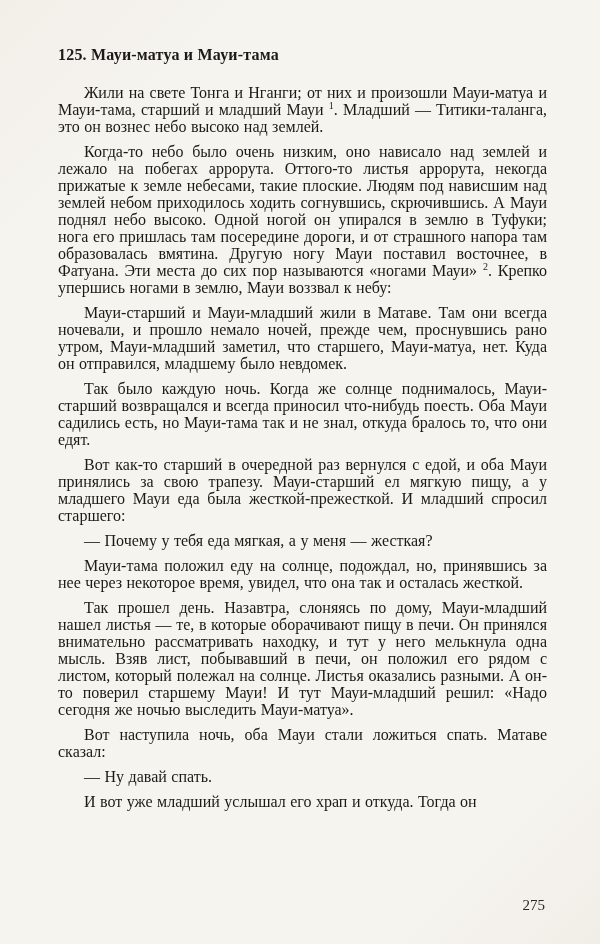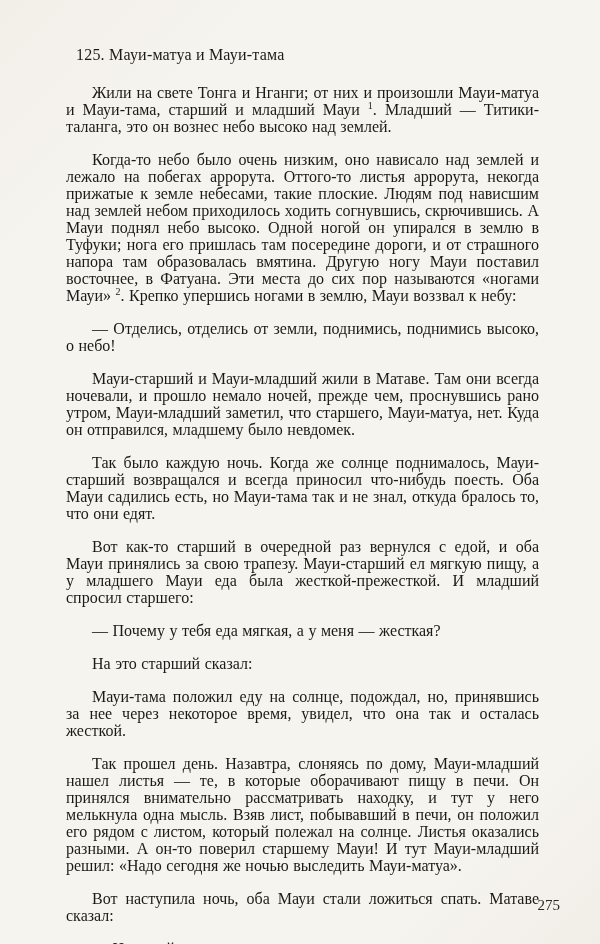--- a/index.html
+++ b/index.html
@@ -14,61 +14,59 @@
     height: 944px;
     margin: 0 auto;
     background: linear-gradient(135deg, #f2efe9 0%, #f6f4ef 18%, #f6f4ef 85%, #f1eee8 100%);
     color: #1c1a18;
     box-sizing: border-box;
     padding: 46px 45px 0 50px;
     overflow: hidden;
   }
   .title {
     font-size: 16px;
-    font-weight: normal;
-    margin: 0 0 20px 26px;
+    font-weight: bold;
+    margin: 0 0 20px 8px;
     letter-spacing: 0.2px;
   }
   .body {
     font-size: 16px;
     line-height: 17px;
     text-align: justify;
   }
   .para {
-    margin: 16px;
+    margin: 8px;
     text-indent: 26px;
     word-spacing: 0.5px;
   }
   sup.fn {
     font-size: 10px;
     line-height: 0;
     vertical-align: super;
   }
   .page-number {
     position: absolute;
-    right: 40px;
+    right: 55px;
     bottom: 30px;
     font-size: 15px;
     color: #2a2826;
   }
 </style>
 </head>
 <body>
 
 <div class="page">
   <h2 class="title">125. Мауи-матуа и Мауи-тама</h2>
   <div class="body">
       <p class="para">Жили на свете Тонга и Нганги; от них и произошли Мауи-матуа и Мауи-тама, старший и младший Мауи <sup class="fn">1</sup>. Младший — Титики-таланга, это он вознес небо высоко над землей.</p>
       <p class="para">Когда-то небо было очень низким, оно нависало над землей и лежало на побегах аррорута. Оттого-то листья аррорута, некогда прижатые к земле небесами, такие плоские. Людям под нависшим над землей небом приходилось ходить согнувшись, скрючившись. А Мауи поднял небо высоко. Одной ногой он упирался в землю в Туфуки; нога его пришлась там посередине дороги, и от страшного напора там образовалась вмятина. Другую ногу Мауи поставил восточнее, в Фатуана. Эти места до сих пор называются «ногами Мауи» <sup class="fn">2</sup>. Крепко упершись ногами в землю, Мауи воззвал к небу:</p>
-      <p class="para">— Отделись, отделись от земли, поднимись, поднимись высоко, о небо!</p>
       <p class="para">Мауи-старший и Мауи-младший жили в Матаве. Там они всегда ночевали, и прошло немало ночей, прежде чем, проснувшись рано утром, Мауи-младший заметил, что старшего, Мауи-матуа, нет. Куда он отправился, младшему было невдомек.</p>
       <p class="para">Так было каждую ночь. Когда же солнце поднималось, Мауи-старший возвращался и всегда приносил что-нибудь поесть. Оба Мауи садились есть, но Мауи-тама так и не знал, откуда бралось то, что они едят.</p>
       <p class="para">Вот как-то старший в очередной раз вернулся с едой, и оба Мауи принялись за свою трапезу. Мауи-старший ел мягкую пищу, а у младшего Мауи еда была жесткой-прежесткой. И младший спросил старшего:</p>
       <p class="para">— Почему у тебя еда мягкая, а у меня — жесткая?</p>
-      <p class="para">На это старший сказал:</p>
       <p class="para">Мауи-тама положил еду на солнце, подождал, но, принявшись за нее через некоторое время, увидел, что она так и осталась жесткой.</p>
       <p class="para">Так прошел день. Назавтра, слоняясь по дому, Мауи-младший нашел листья — те, в которые оборачивают пищу в печи. Он принялся внимательно рассматривать находку, и тут у него мелькнула одна мысль. Взяв лист, побывавший в печи, он положил его рядом с листом, который полежал на солнце. Листья оказались разными. А он-то поверил старшему Мауи! И тут Мауи-младший решил: «Надо сегодня же ночью выследить Мауи-матуа».</p>
       <p class="para">Вот наступила ночь, оба Мауи стали ложиться спать. Матаве сказал:</p>
       <p class="para">— Ну давай спать.</p>
       <p class="para">И вот уже младший услышал его храп и откуда. Тогда он</p>
     </div>
   <div class="page-number">275</div>
 </div>
 
 </body></html>

